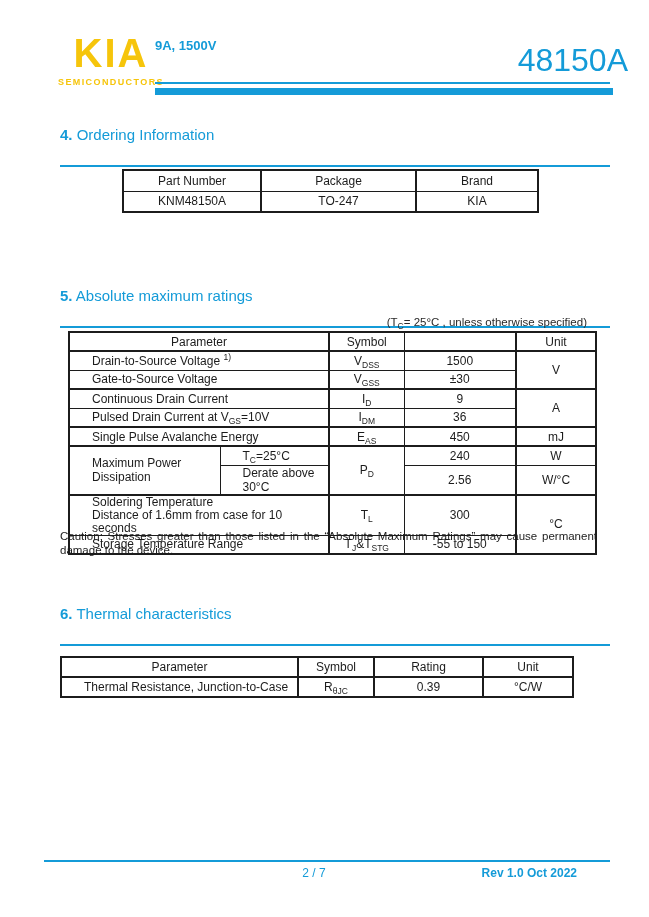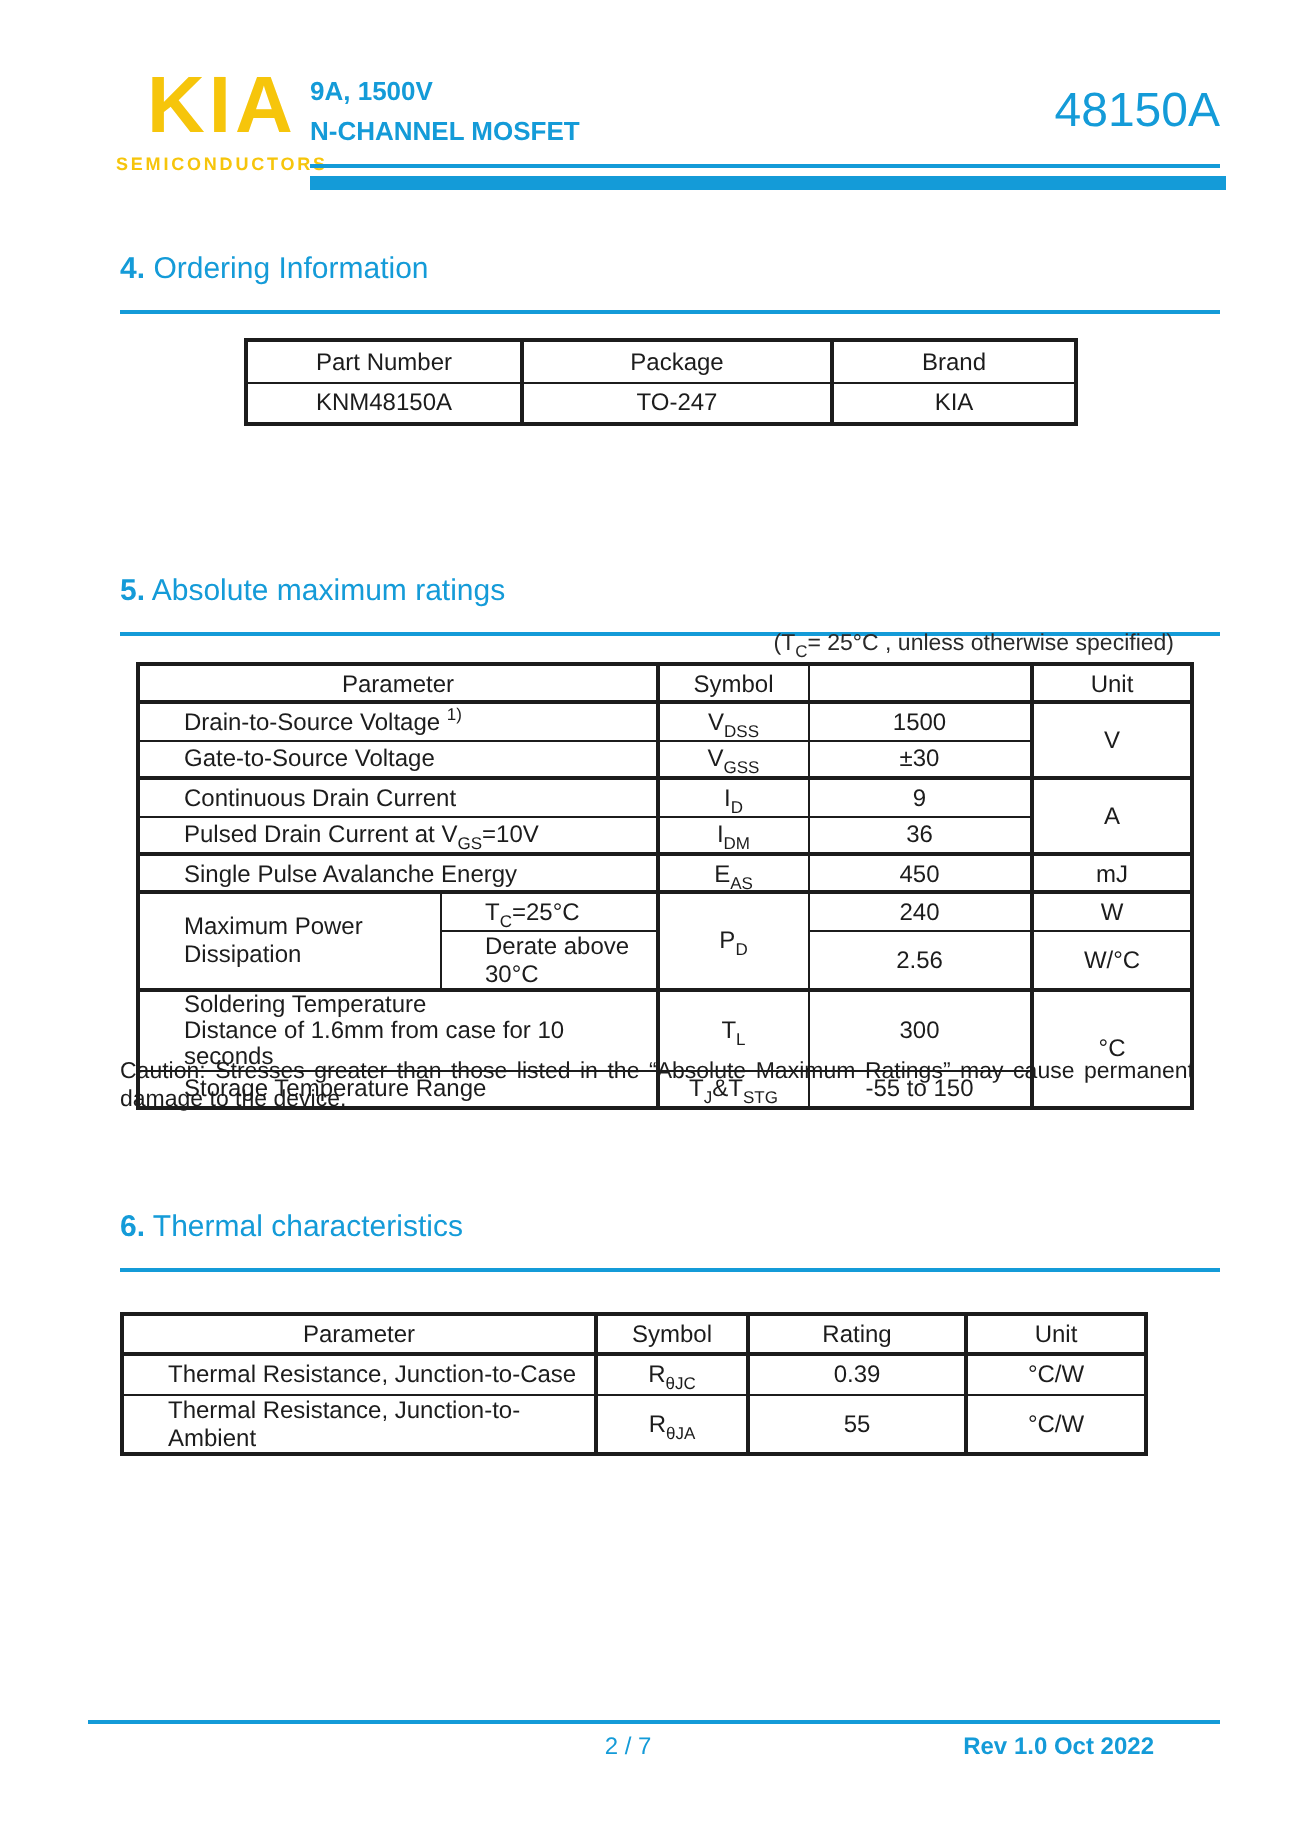--- a/index.html
+++ b/index.html
@@ -7,26 +7,26 @@
   html,body { margin:0; padding:0; }
   body {
     width:649px; height:917px; position:relative; background:#ffffff;
     font-family:"Liberation Sans", sans-serif; color:var(--ink);
   }
   
   .logo { position:absolute; left:58px; top:33px; text-align:center; }
   .logo-kia { font-size:40px; line-height:40px; font-weight:bold; letter-spacing:2px; color:var(--yellow); }
   .logo-sub { font-size:9px; font-weight:bold; letter-spacing:1.4px; color:var(--yellow); margin-top:4px; }
   .subtitle { position:absolute; left:155px; top:36px; color:var(--accent); font-weight:bold; font-size:13px; line-height:20px; }
-  .partnum { position:absolute; top:42px; right:39px; font-size:24px; color:var(--accent); }
+  .partnum { position:absolute; top:42px; right:21px; font-size:32px; color:var(--accent); }
   .hline-thin  { position:absolute; left:155px; top:82px; width:455px; height:2px; background:var(--accent); }
   .hline-thick { position:absolute; left:155px; top:88px; width:458px; height:7px; background:var(--accent); }
   
   .sec-title { position:absolute; left:60px; width:550px; color:var(--accent);
-    font-size:15px; border-bottom:2px solid var(--accent); padding-bottom:12px; }
+    font-size:15px; border-bottom:2px solid var(--accent); padding-bottom:22px; }
   .sec-num { font-weight:bold; }
   #sec4-title { top:126px; } #sec5-title { top:287px; } #sec6-title { top:605px; }
   
   table { border-collapse:collapse; table-layout:fixed; font-size:12px; color:var(--ink); }
   td, th { border:1px solid var(--ink); font-weight:normal; text-align:center;
            padding:0 2px; overflow:hidden; }
   .pl { text-align:left; padding-left:22px; }
   sub { font-size:8.5px; line-height:0; } sup { font-size:8.5px; line-height:0; }
   
   #ordering-table { position:absolute; left:122px; top:169px; border:2px solid var(--ink); }
@@ -53,21 +53,20 @@
 </style>
 </head>
 <body>
 
 <div class="logo">
   <div class="logo-kia">KIA</div>
   <div class="logo-sub">SEMICONDUCTORS</div>
 </div>
 <div class="subtitle">
   <div>9A,  1500V</div>
-  <div>N-CHANNEL MOSFET</div>
 </div>
 <div class="partnum">48150A</div>
 <div class="hline-thin"></div>
 <div class="hline-thick"></div>
 
 <div class="sec-title" id="sec4-title">
   <span class="sec-num">4.</span>
   <span>Ordering Information</span>
 </div>
 
@@ -192,24 +191,18 @@
       <th>Unit</th>
     </tr>
   </thead>
   <tbody>
     <tr>
       <td class="pl">Thermal Resistance, Junction-to-Case</td>
       <td><span>R</span><sub>θJC</sub></td>
       <td>0.39</td>
       <td>°C/W</td>
     </tr>
-    <tr>
-      <td class="pl">Thermal Resistance, Junction-to-Ambient</td>
-      <td><span>R</span><sub>θJA</sub></td>
-      <td>55</td>
-      <td>°C/W</td>
-    </tr>
   </tbody>
 </table>
 
 <div class="footer-line"></div>
 <div class="footer-page">2 / 7</div>
 <div class="footer-rev">Rev 1.0 Oct  2022</div>
 
 </body></html>

